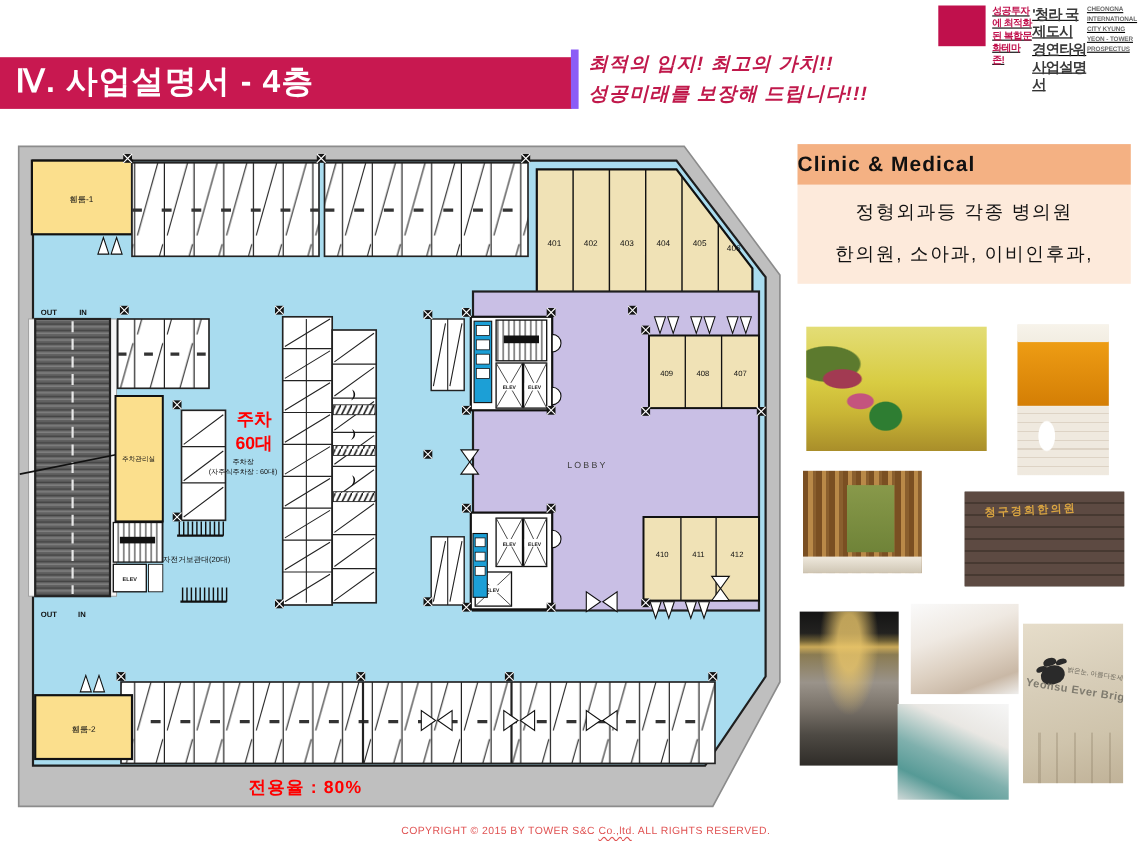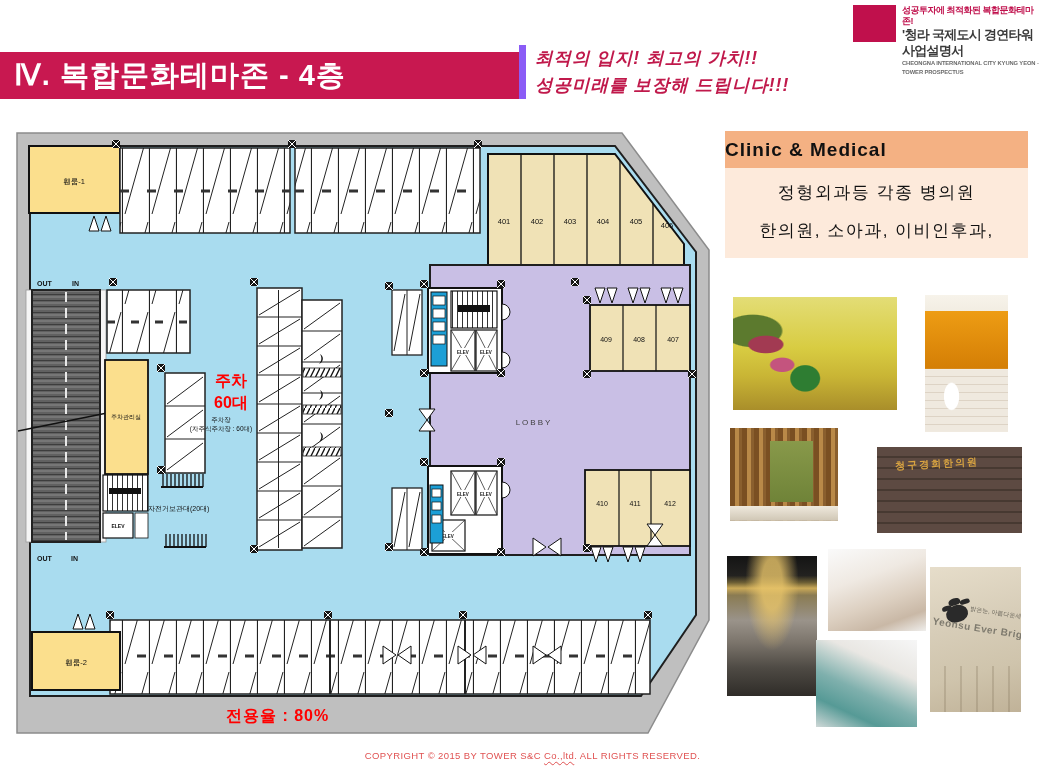--- a/index.html
+++ b/index.html
@@ -5,21 +5,21 @@
   html,body{margin:0;padding:0;background:#fff;}
   .slide{position:relative;width:1041px;height:780px;background:#fff;overflow:hidden;
          font-family:"Liberation Sans",sans-serif;}
   
   .title-bar{position:absolute;left:0;top:52px;width:520px;height:47px;background:#C81850;}
   .title-bar span{display:block;color:#fff;font-size:29px;font-weight:bold;line-height:47px;padding-left:14px;letter-spacing:1px;}
   .slogan{position:absolute;left:519px;top:45px;width:340px;border-left:7px solid #8b5cf6;padding-left:9px;font-style:italic;}
   .slogan div{color:#C0194B;font-size:17.5px;font-weight:bold;line-height:27px;letter-spacing:1px;}
   .logo{position:absolute;left:853px;top:5px;width:186px;display:flex;align-items:flex-start;}
   .logo-square{width:43px;height:37px;background:#C0104C;flex:0 0 auto;margin-right:6px;}
-  .logo-texts{display:flex;flex-direction:column;}
+  .logo-texts{display:flex;flex-direction:row;text-decoration:underline;}
   .logo-tagline{color:#C0104C;font-size:9px;font-weight:bold;letter-spacing:-0.5px;line-height:11px;}
   .logo-name{color:#3a3a3a;font-size:13px;font-weight:bold;letter-spacing:-0.7px;line-height:16px;}
   .logo-name-en{color:#6a6a6a;font-size:5.8px;font-weight:bold;letter-spacing:-0.1px;line-height:9px;}
   
   .clinic{position:absolute;left:725px;top:131px;width:303px;}
   .clinic-header{background:#F4B183;height:37px;}
   .clinic-header span{font-size:19px;font-weight:600;color:#111;line-height:37px;letter-spacing:1px;}
   .clinic-body{background:#FDEADB;padding:6px 0 8px 0;text-align:center;}
   .clinic-body div{font-size:17px;color:#111;line-height:38px;letter-spacing:1.5px;}
   
@@ -75,21 +75,21 @@
        color:#E05252;font-size:9.5px;letter-spacing:0.4px;margin-left:12px;}
   .cp-mid{text-decoration:underline wavy #E05252;text-underline-offset:2px;}
   svg text{font-family:"Liberation Sans",sans-serif;}
 </style>
 </head>
 <body>
 
 <div class="slide">
 
   <div class="title-bar">
-    <span>Ⅳ. 복합문화테마존 - 4층</span>
+    <span>Ⅳ. 사업설명서 - 4층</span>
   </div>
   <div class="slogan">
     <div>최적의 입지!  최고의 가치!!</div>
     <div>성공미래를 보장해 드립니다!!!</div>
   </div>
   <div class="logo">
     <div class="logo-square"></div>
     <div class="logo-texts">
       <span class="logo-tagline">성공투자에 최적화된 복합문화테마존!</span>
       <span class="logo-name">'청라 국제도시 경연타워 사업설명서</span>

